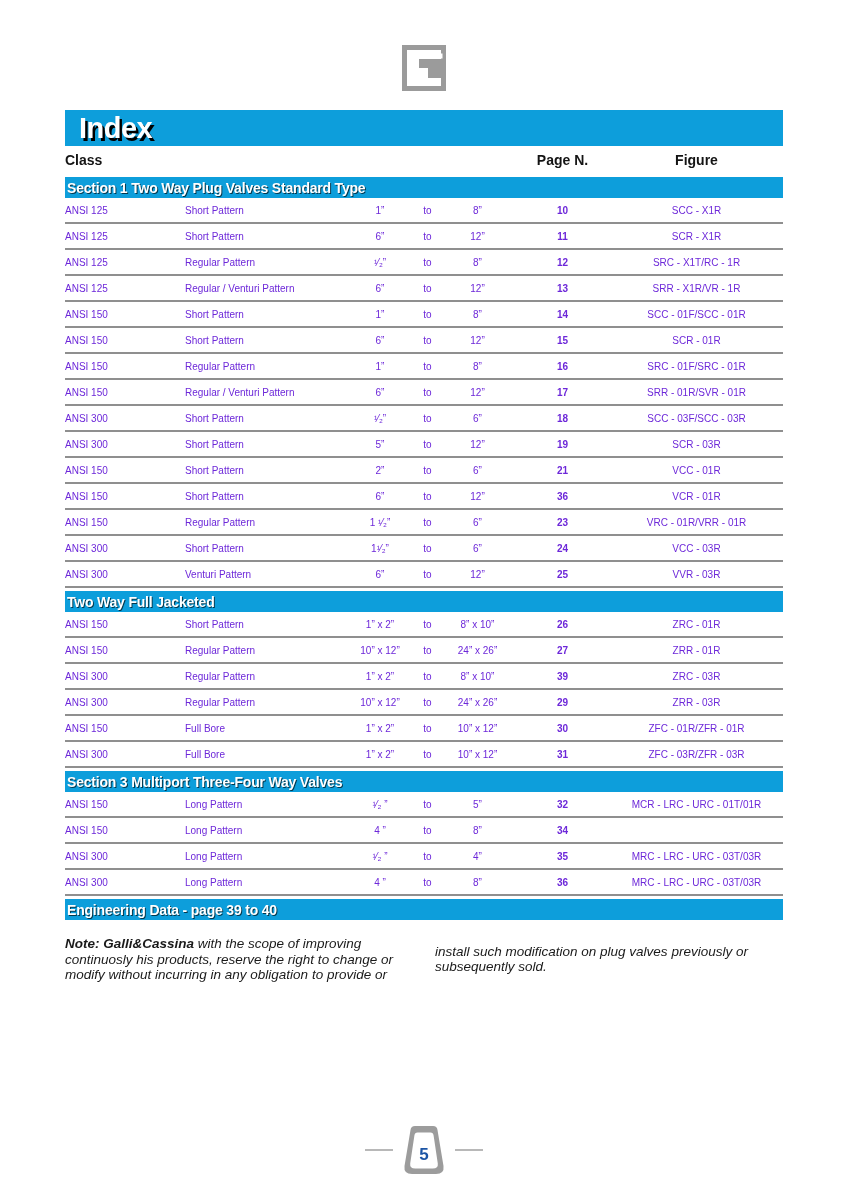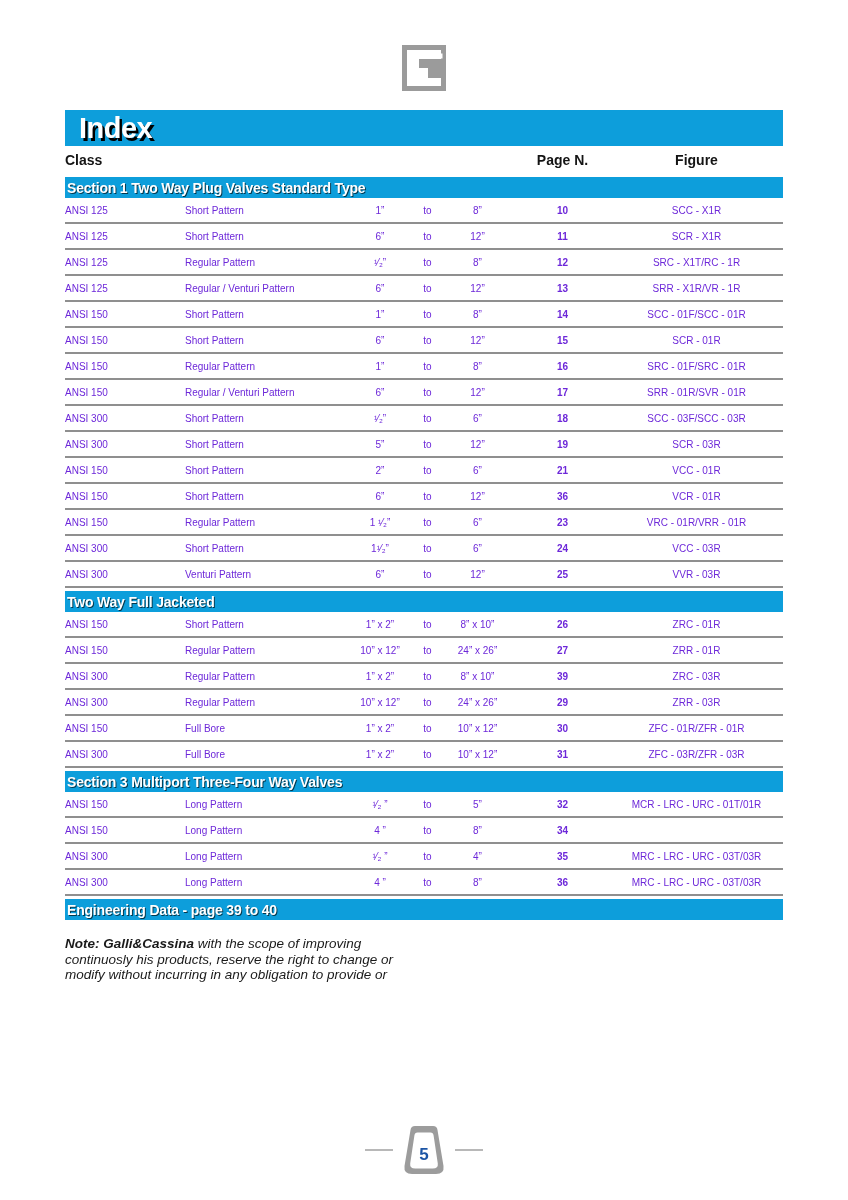--- a/index.html
+++ b/index.html
@@ -323,20 +323,21 @@
           <span class="cc-page">36</span>
           <span class="cc-fig">MRC - LRC - URC - 03T/03R</span>
         </div>
         <div class="section-bar">
           <span>Engineering Data - page 39 to 40</span>
         </div>
       </div>
 
     <div class="note">
       <div class="note-left"><b>Note: Galli&amp;Cassina</b><span> with the scope of improving continuosly his products, reserve the right to change or modify without incurring in any obligation to provide or</span></div>
+      <div class="note-right">install such modification on plug valves previously or subsequently sold.</div>
     </div>
   </div>
 
   <div class="footer">
     <div class="hline"></div>
     <div class="gap"></div>
     <div class="plug-box">
       <svg width="46" height="50" viewBox="0 0 46 50" xmlns="http://www.w3.org/2000/svg">
         <path d="M14,1 H32 Q36,1 36.5,5 L42.5,41 Q43.5,49 35,49 H11 Q2.5,49 3.5,41 L9.5,5 Q10,1 14,1 Z" fill="#9c9c9c"></path>
         <path d="M16.5,7.5 H29.5 Q32.2,7.5 32.6,10.5 L36.8,38.5 Q37.4,43.5 31.8,43.5 H14.2 Q8.6,43.5 9.2,38.5 L13.4,10.5 Q13.8,7.5 16.5,7.5 Z" fill="#ffffff"></path>

